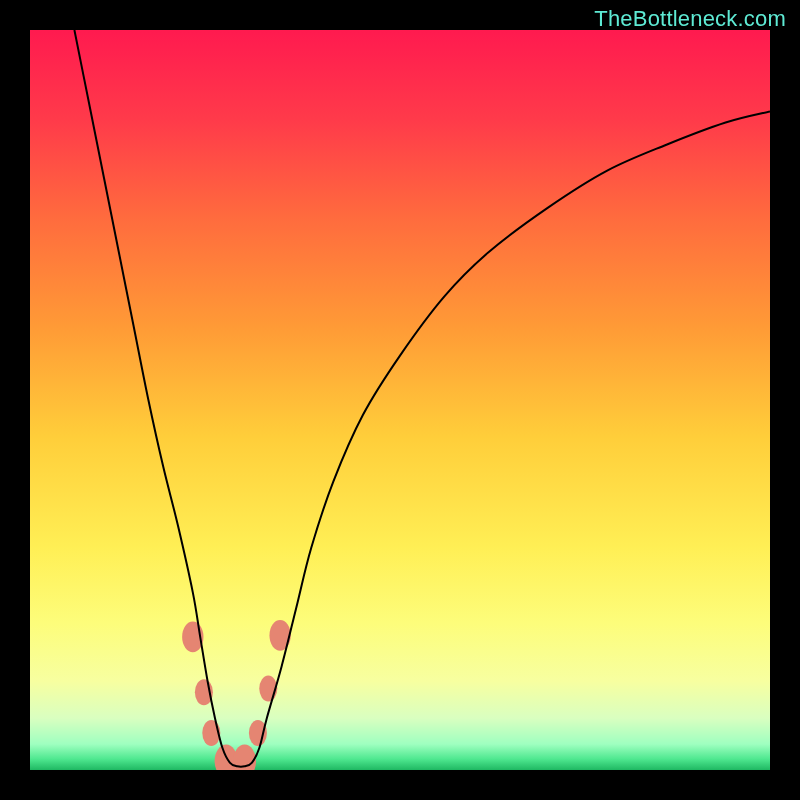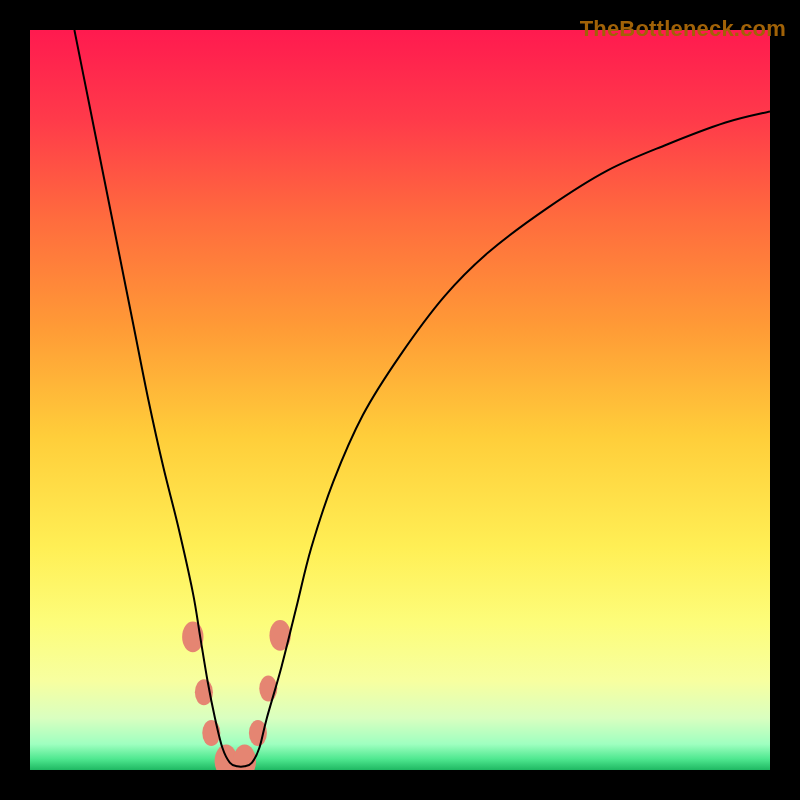--- a/index.html
+++ b/index.html
@@ -37,26 +37,26 @@
   svg.curve {
     position: absolute;
     left: 0;
     top: 0;
     width: 100%;
     height: 100%;
     overflow: visible;
   }
   .watermark {
     position: absolute;
-    top: 16px;
+    top: 6px;
     right: 14px;
-    color: #a16207;
+    color: #5eead4;
     font-size: 22px;
     letter-spacing: 0.2px;
-    font-weight: 700;
+    font-weight: 400;
   }
 </style>
 </head>
 <body>
 
 <div class="frame">
 
   <div class="plot-area">
 
     <svg class="gradient-bg" viewBox="0 0 100 100" preserveAspectRatio="none">

